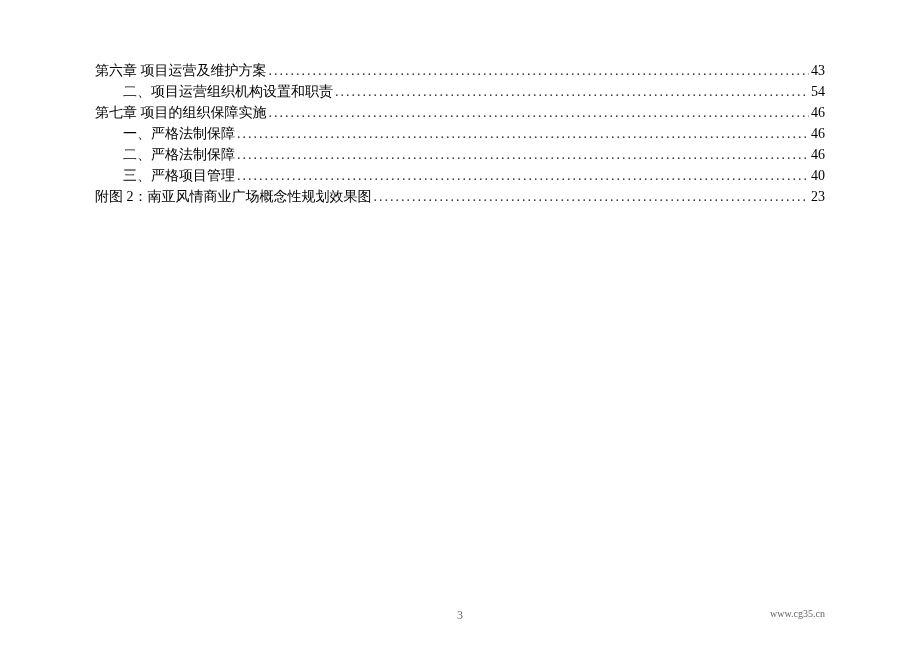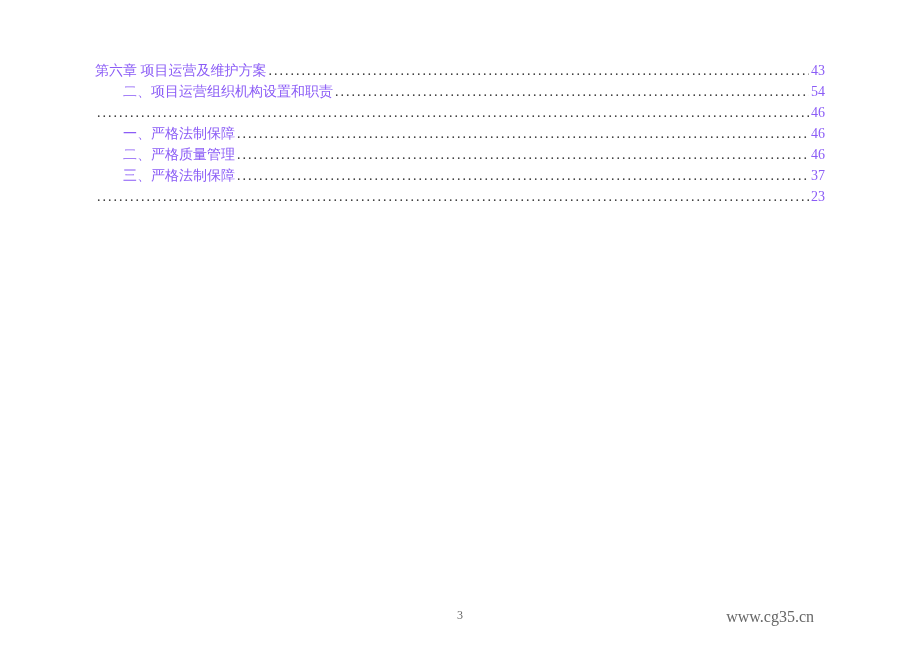--- a/index.html
+++ b/index.html
@@ -16,21 +16,21 @@
       padding: 60px 95px 0 95px;
     }
     .toc-container {
       width: 100%;
     }
     .toc-entry {
       display: flex;
       align-items: baseline;
       font-size: 14px;
       line-height: 1.5;
-      color: #8b5cf6;
+      color: #000000;
       white-space: nowrap;
     }
     .toc-entry.level-0 {
       padding-left: 0;
     }
     .toc-entry.level-1 {
       padding-left: 28px;
     }
     .toc-label {
       flex-shrink: 0;
@@ -56,59 +56,61 @@
       display: flex;
       justify-content: center;
       font-size: 12px;
       color: #666;
     }
     .footer-page {
       text-align: center;
     }
     .footer-url {
       position: absolute;
-      right: 106px;
-      font-size: 16px;
+      right: 95px;
+      font-size: 10px;
       color: #666;
     }
   </style>
 </head>
 <body>
 
 <div class="toc-container">
 <div class="toc-entry level-0">
       <span class="toc-label">第六章   项目运营及维护方案</span>
       <span class="toc-dots"></span>
       <span class="toc-page">43</span>
     </div>
     <div class="toc-entry level-1">
       <span class="toc-label">二、项目运营组织机构设置和职责</span>
       <span class="toc-dots"></span>
       <span class="toc-page">54</span>
     </div>
     <div class="toc-entry level-0">
+      <span class="toc-label">第七章   项目的组织保障实施</span>
       <span class="toc-dots"></span>
       <span class="toc-page">46</span>
     </div>
     <div class="toc-entry level-1">
       <span class="toc-label">一、严格法制保障</span>
       <span class="toc-dots"></span>
       <span class="toc-page">46</span>
     </div>
     <div class="toc-entry level-1">
-      <span class="toc-label">二、严格质量管理</span>
+      <span class="toc-label">二、严格法制保障</span>
       <span class="toc-dots"></span>
       <span class="toc-page">46</span>
     </div>
     <div class="toc-entry level-1">
-      <span class="toc-label">三、严格法制保障</span>
+      <span class="toc-label">三、严格项目管理</span>
       <span class="toc-dots"></span>
-      <span class="toc-page">37</span>
+      <span class="toc-page">40</span>
     </div>
     <div class="toc-entry level-0">
+      <span class="toc-label">附图 2：南亚风情商业广场概念性规划效果图</span>
       <span class="toc-dots"></span>
       <span class="toc-page">23</span>
     </div>
   </div>
 
 <div class="footer">
   <span class="footer-page">3</span>
   <span class="footer-url">www.cg35.cn</span>
 </div>
 

